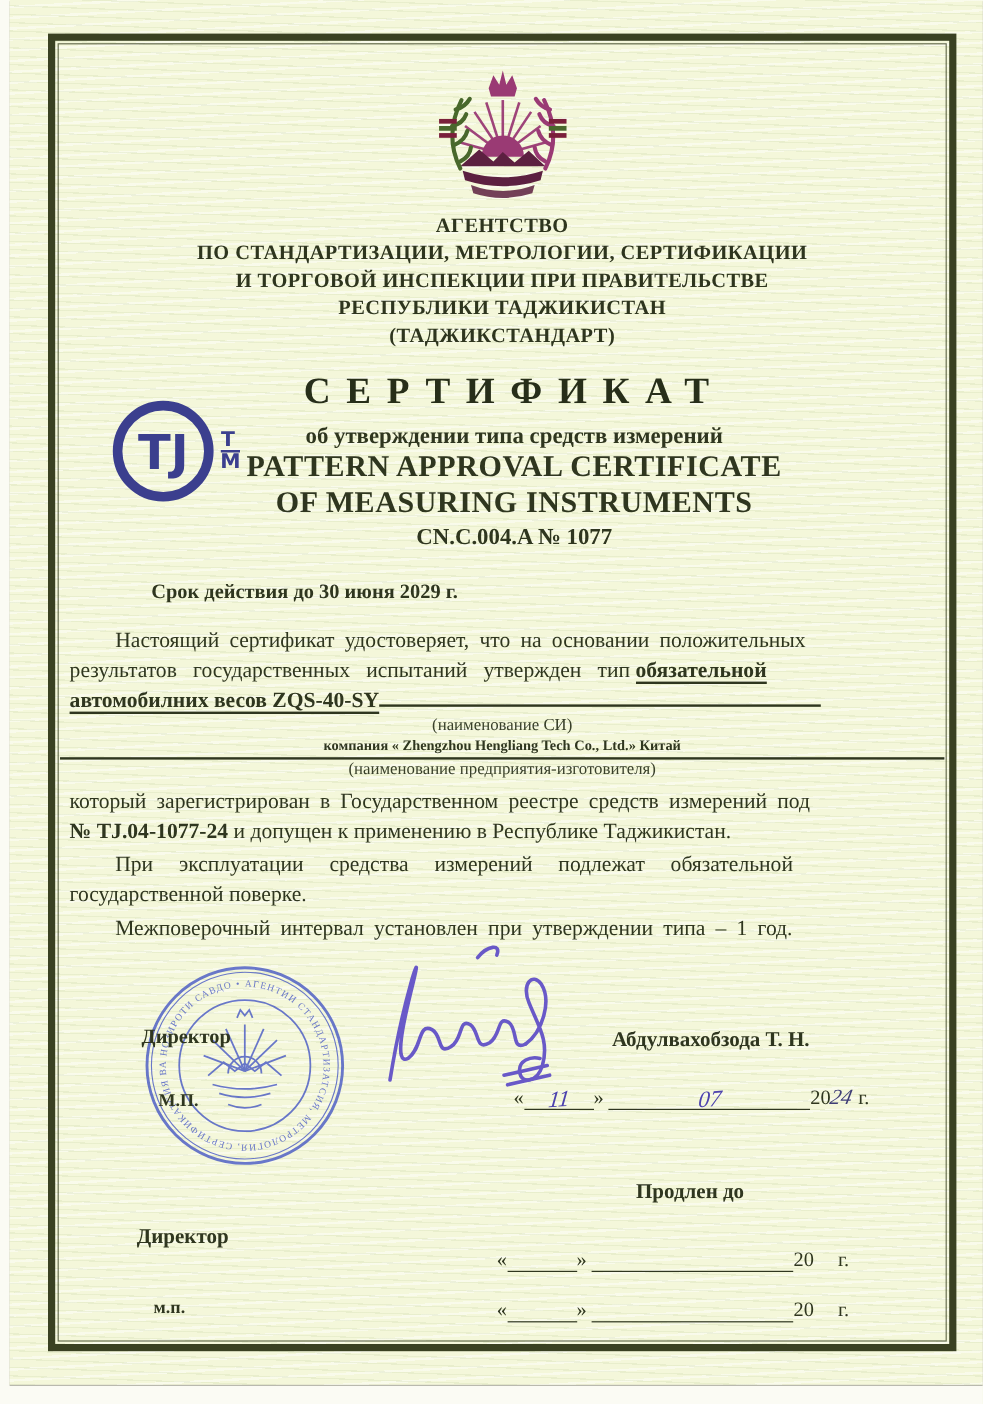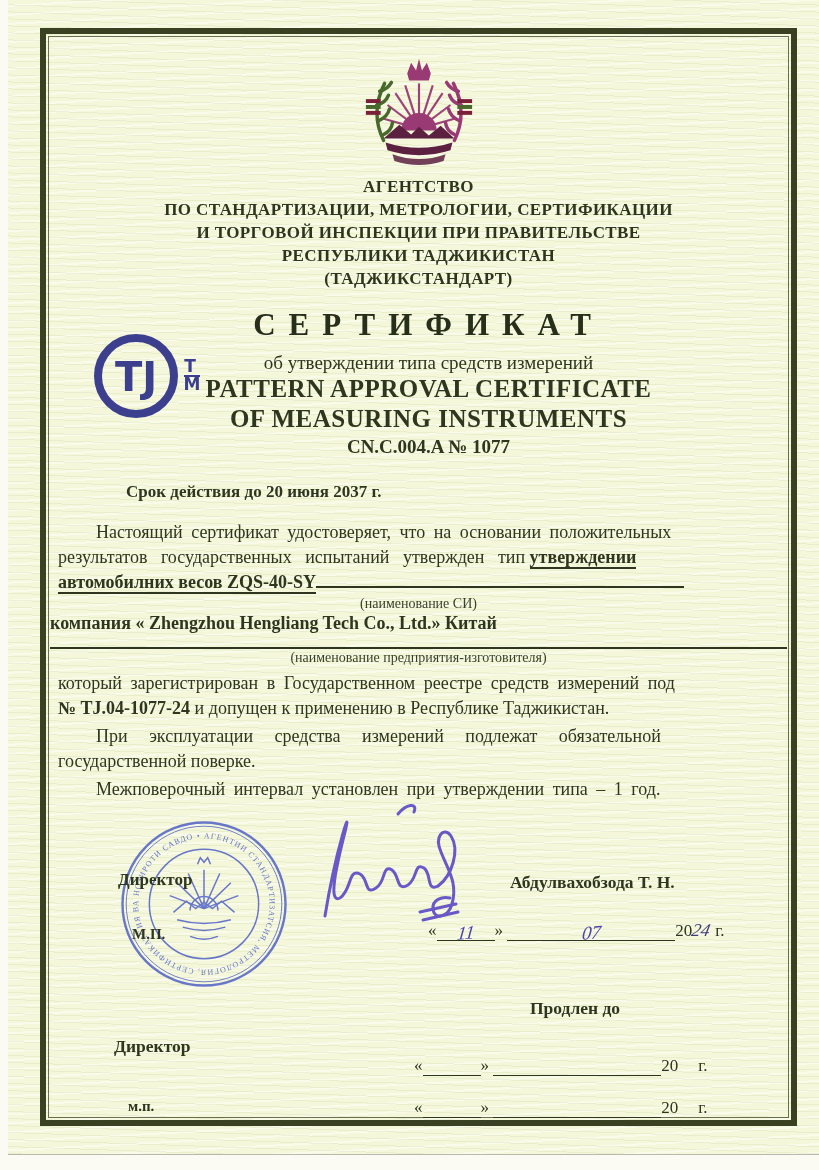--- a/index.html
+++ b/index.html
@@ -26,35 +26,35 @@
   }
   .content{
     position:absolute;left:40px;top:34px;right:30px;bottom:36px;
     overflow:hidden;
     border-radius:28px;
   }
   .emblem{width:118px;margin:10px auto 0;text-align:center;}
   .org-header{text-align:center;margin-top:4px;font-weight:bold;font-size:17px;line-height:23px;letter-spacing:.4px;color:#2e351e;}
   .title-block{text-align:center;margin-top:10px;transform:translateX(10px);}
   .cert-title{font-size:31px;font-weight:bold;letter-spacing:13px;color:#272e19;line-height:50px;}
-  .sub-ru{font-size:19px;font-weight:normal;margin-top:2px;}
+  .sub-ru{font-size:19px;font-weight:bold;margin-top:2px;}
   .sub-en{font-size:25px;font-weight:bold;line-height:30px;letter-spacing:.5px;}
   .cert-no{font-size:19px;font-weight:bold;margin-top:2px;}
   .tj-mark{position:absolute;left:42px;top:292px;}
   .validity{margin:24px 0 0 78px;font-weight:bold;font-size:17px;}
   .para{margin:0 10px;font-size:18px;line-height:25px;}
   .p1{margin-top:18px;}
   .indent{padding-left:38px;display:inline-block;}
   .ws-a{word-spacing:4px;}
   .ws-b{word-spacing:9px;}
   .ws-c{word-spacing:17px;}
   .ub{font-weight:bold;border-bottom:2px solid #2f361f;padding-bottom:0px;}
   .line-fill{display:inline-block;width:368px;border-bottom:2px solid #2f361f;height:14px;}
   .caption{text-align:center;font-size:14px;margin-top:1px;color:#39402a;}
-  .mfg-line{margin:1px 2px 0;border-bottom:2px solid #2f361f;font-weight:bold;font-size:18px;padding-bottom:13px;}
+  .mfg-line{margin:1px 2px 0;border-bottom:2px solid #2f361f;text-align:center;font-weight:bold;font-size:12px;padding-bottom:2px;}
   .p2{margin-top:5px;}
   .p3{margin-top:3px;}
   .p4{margin-top:3px;}
   .bold{font-weight:bold;}
   .sig-area{position:relative;height:178px;margin-top:8px;}
   .stamp{position:absolute;left:68px;top:6px;opacity:.82;z-index:1;}
   .sig-svg{position:absolute;left:222px;top:-22px;z-index:3;}
   .director-label{position:absolute;left:70px;top:60px;font-weight:bold;font-size:17px;z-index:2;}
   .sig-name{position:absolute;left:462px;top:62px;font-weight:bold;font-size:17.5px;}
   .mp-label{position:absolute;left:84px;top:116px;font-weight:bold;font-size:15px;z-index:2;}
@@ -143,26 +143,26 @@
     </div>
 
     <div class="title-block">
       <div class="cert-title">СЕРТИФИКАТ</div>
       <div class="sub-ru">об утверждении типа средств измерений</div>
       <div class="sub-en">PATTERN APPROVAL CERTIFICATE</div>
       <div class="sub-en">OF MEASURING INSTRUMENTS</div>
       <div class="cert-no">CN.C.004.A № 1077</div>
     </div>
 
-    <div class="validity">Срок действия до 20 июня 2037 г.</div>
+    <div class="validity">Срок действия до 30 июня 2029 г.</div>
 
     <p class="para p1">
       <span class="indent ws-a">Настоящий сертификат удостоверяет, что на основании положительных</span><br>
       <span class="ws-b">результатов государственных испытаний утвержден тип</span>
-      <span class="ub ws-b">утверждении</span><br>
+      <span class="ub ws-b">обязательной</span><br>
       <span class="ub">автомобилних весов ZQS-40-SY</span><span class="line-fill"></span>
     </p>
     <div class="caption">(наименование СИ)</div>
 
     <div class="mfg-line">
       <span>компания « Zhengzhou Hengliang Tech Co., Ltd.» Китай</span>
     </div>
     <div class="caption">(наименование предприятия-изготовителя)</div>
 
     <p class="para p2">

